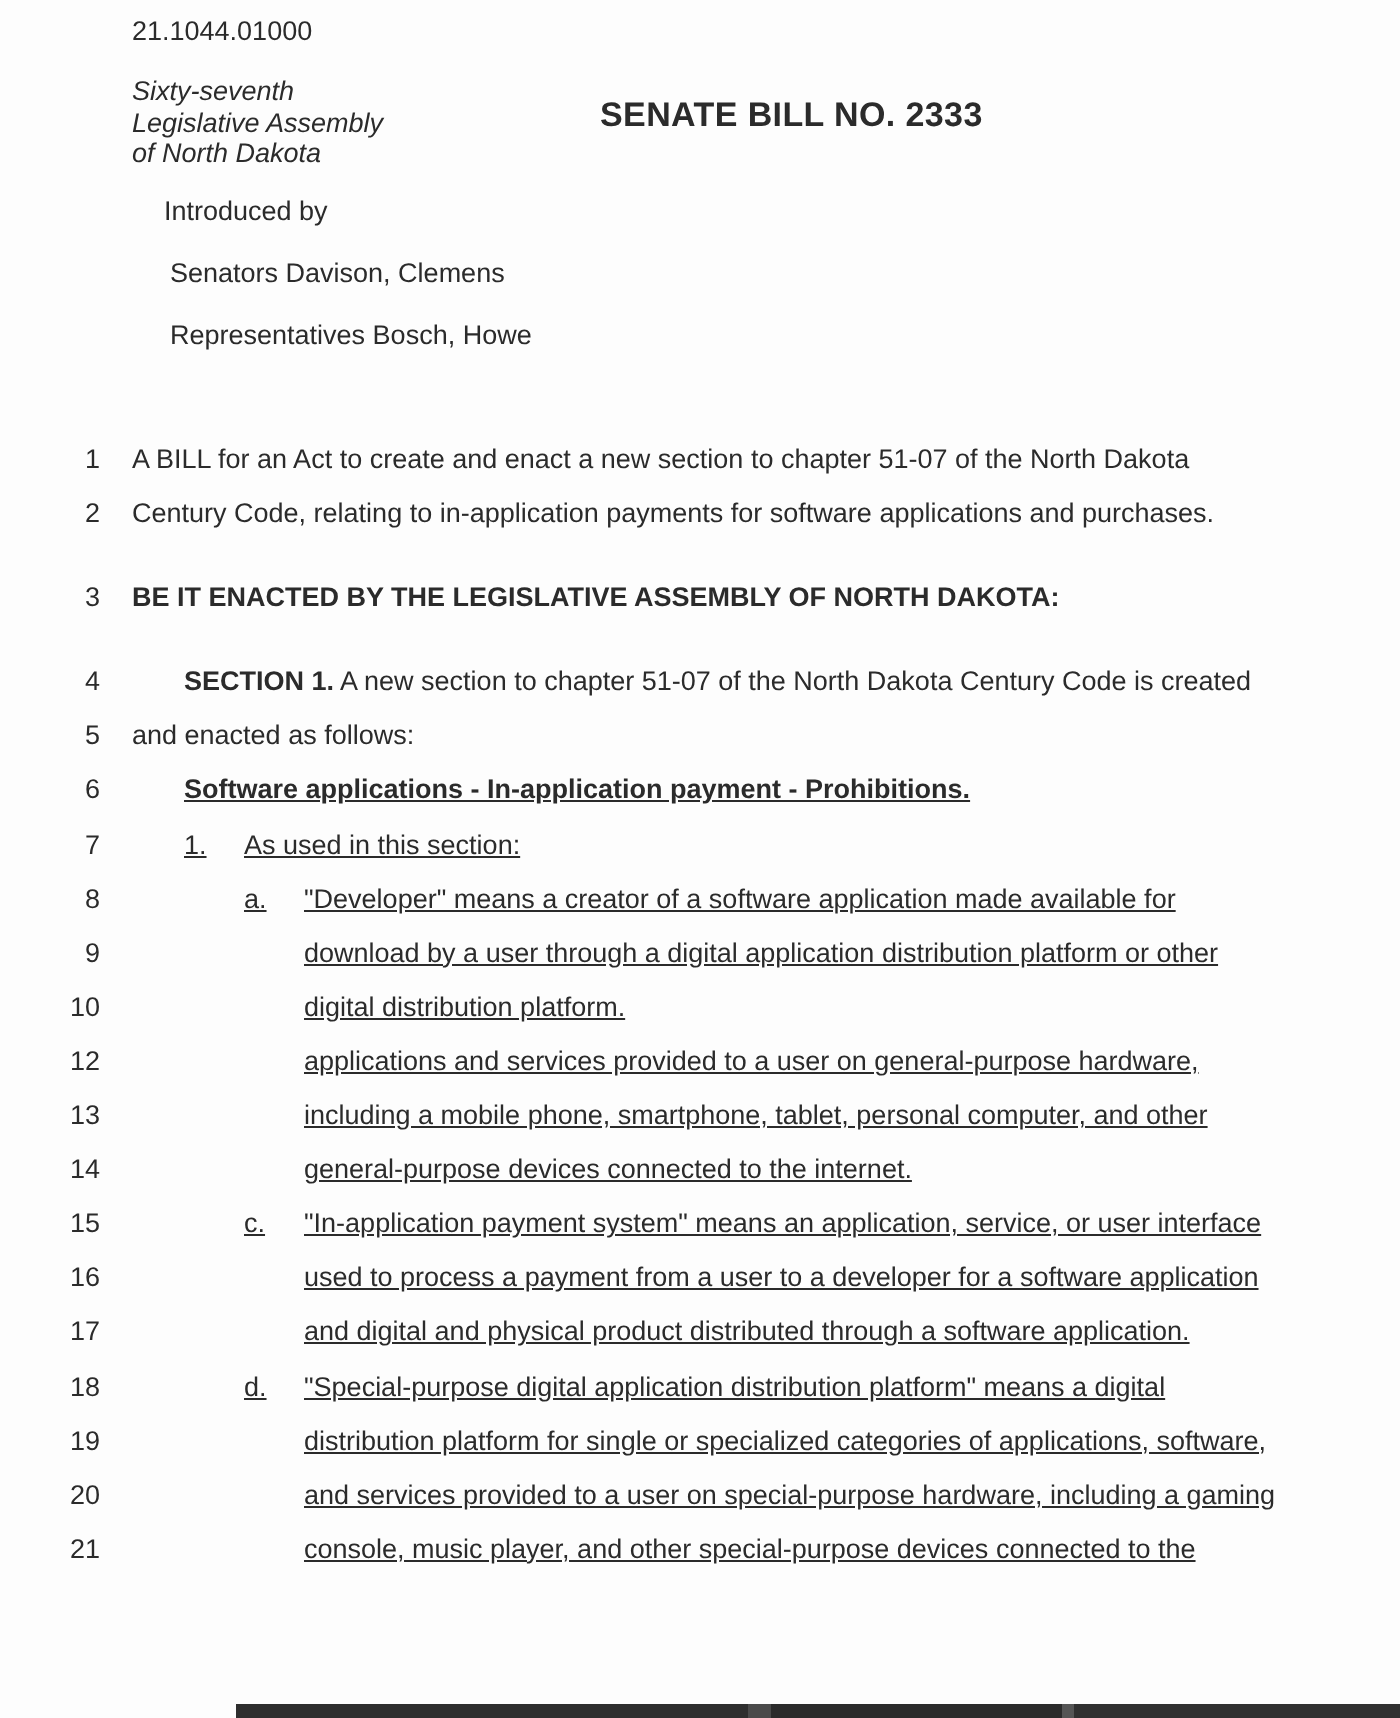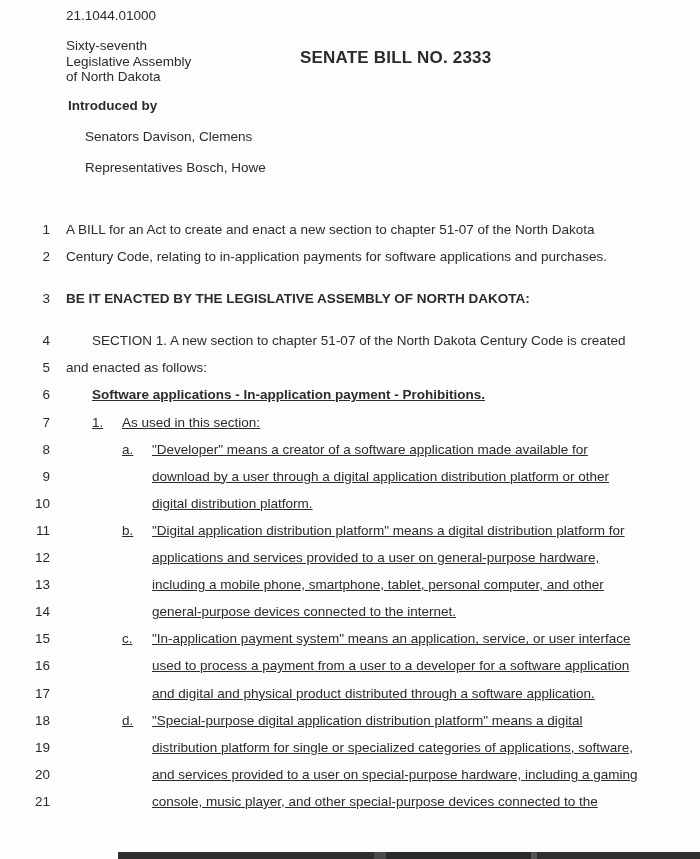--- a/index.html
+++ b/index.html
@@ -8,39 +8,39 @@
     width:700px;height:859px;
     background:#fdfdfd;
     font-family:"Liberation Sans", sans-serif;
     color:#2b2b2b;
     font-size:13.5px;
     overflow:hidden;
   }
   
   .hdr-item{position:absolute;white-space:nowrap;}
   .doc-number{left:66px;top:8px;}
-  .assembly{left:66px;top:38px;line-height:15.5px;}
+  .assembly{left:66px;top:38px;line-height:15.5px;font-style:italic;}
   .bill-title{left:300px;top:48px;font-weight:bold;font-size:17px;letter-spacing:.2px;}
-  .introduced{left:68px;top:98px;font-weight:bold;}
+  .introduced{left:82px;top:98px;}
   .sponsor1{left:85px;top:129px;}
   .sponsor2{left:85px;top:160px;}
   
   .doc-body{position:absolute;left:0;top:216px;right:0;}
   .row{display:flex;height:27.1px;line-height:27.1px;}
   .row.gap{margin-top:15px;}
   .ln{width:50px;flex:none;text-align:right;}
   .content{margin-left:16px;flex:1;white-space:nowrap;}
   .content.indent{padding-left:26px;}
   .content.l1{padding-left:26px;}
   .content.l2{padding-left:56px;}
   .content.l2cont{padding-left:86px;}
   .content.bold{font-weight:bold;}
   .marker{display:inline-block;width:30px;}
   .u{text-decoration:underline;}
-  .bp{font-weight:normal;}
+  .bp{font-weight:bold;}
   
   .scan-bar{
     position:absolute;left:118px;right:0;bottom:0;height:7px;
     background:linear-gradient(90deg,#2e2e2e 0 44%,#4a4a4a 44% 46%,#2b2b2b 46% 71%,#555 71% 72%,#303030 72% 100%);
   }
 </style>
 </head>
 <body>
 
 <div class="page">
@@ -95,24 +95,20 @@
       </div>
       <div class="row">
         <span class="ln">9</span>
         <div class="content l2cont"><span class="u">download by a user through a digital application distribution platform or other</span></div>
       </div>
       <div class="row">
         <span class="ln">10</span>
         <div class="content l2cont"><span class="u">digital distribution platform.</span></div>
       </div>
       <div class="row">
-        <span class="ln">11</span>
-        <div class="content l2"><span class="marker"><span class="u">b.</span></span><span class="u">"Digital application distribution platform" means a digital distribution platform for</span></div>
-      </div>
-      <div class="row">
         <span class="ln">12</span>
         <div class="content l2cont"><span class="u">applications and services provided to a user on general-purpose hardware,</span></div>
       </div>
       <div class="row">
         <span class="ln">13</span>
         <div class="content l2cont"><span class="u">including a mobile phone, smartphone, tablet, personal computer, and other</span></div>
       </div>
       <div class="row">
         <span class="ln">14</span>
         <div class="content l2cont"><span class="u">general-purpose devices connected to the internet.</span></div>

